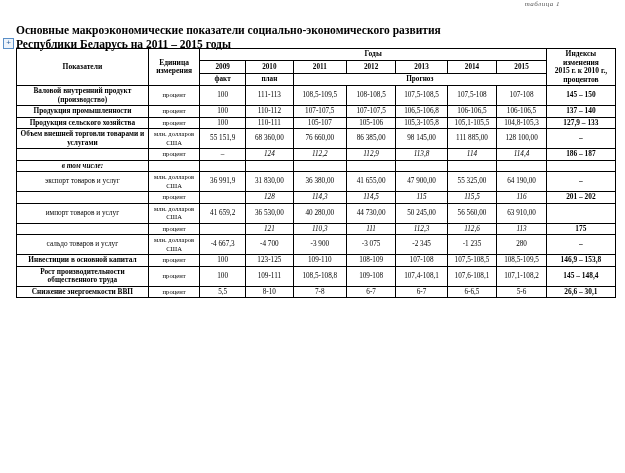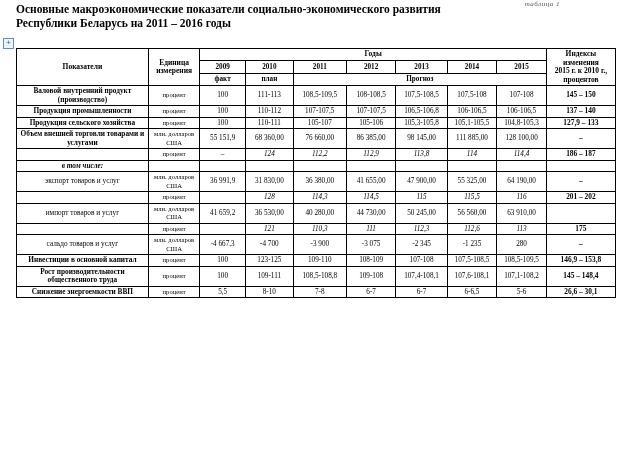--- a/index.html
+++ b/index.html
@@ -23,21 +23,21 @@
     position: absolute;
     top: 0px;
     right: 6px;
     font-size: 7px;
     color: #555;
     font-style: italic;
     letter-spacing: 0.5px;
   }
   .title {
     position: absolute;
-    top: 2px;
+    top: 23px;
     left: 16px;
     width: 500px;
     font-size: 11.5px;
     font-weight: bold;
     line-height: 14px;
     font-family: "Liberation Serif", serif;
   }
   .plus-box {
     position: absolute;
     left: 3px;
@@ -98,21 +98,21 @@
 </style>
 </head>
 <body>
 
 <div class="page">
 
   <div class="top-right-label">таблица 1</div>
 
   <div class="title">
     <span>Основные макроэкономические показатели социально-экономического развития</span><br>
-    <span>Республики Беларусь на 2011 – 2016 годы</span>
+    <span>Республики Беларусь на 2011 – 2015 годы</span>
   </div>
 
   <div class="plus-box">+</div>
 
   <table class="main">
     <thead>
       <tr>
         <th rowspan="3" class="hdr" style="width:135px;margin-top:46px;">Показатели</th>
         <th rowspan="3" class="hdr" style="width:48px;border-radius:17px;">Единица<br>измерения</th>
         <th colspan="7" class="hdr">Годы</th>

